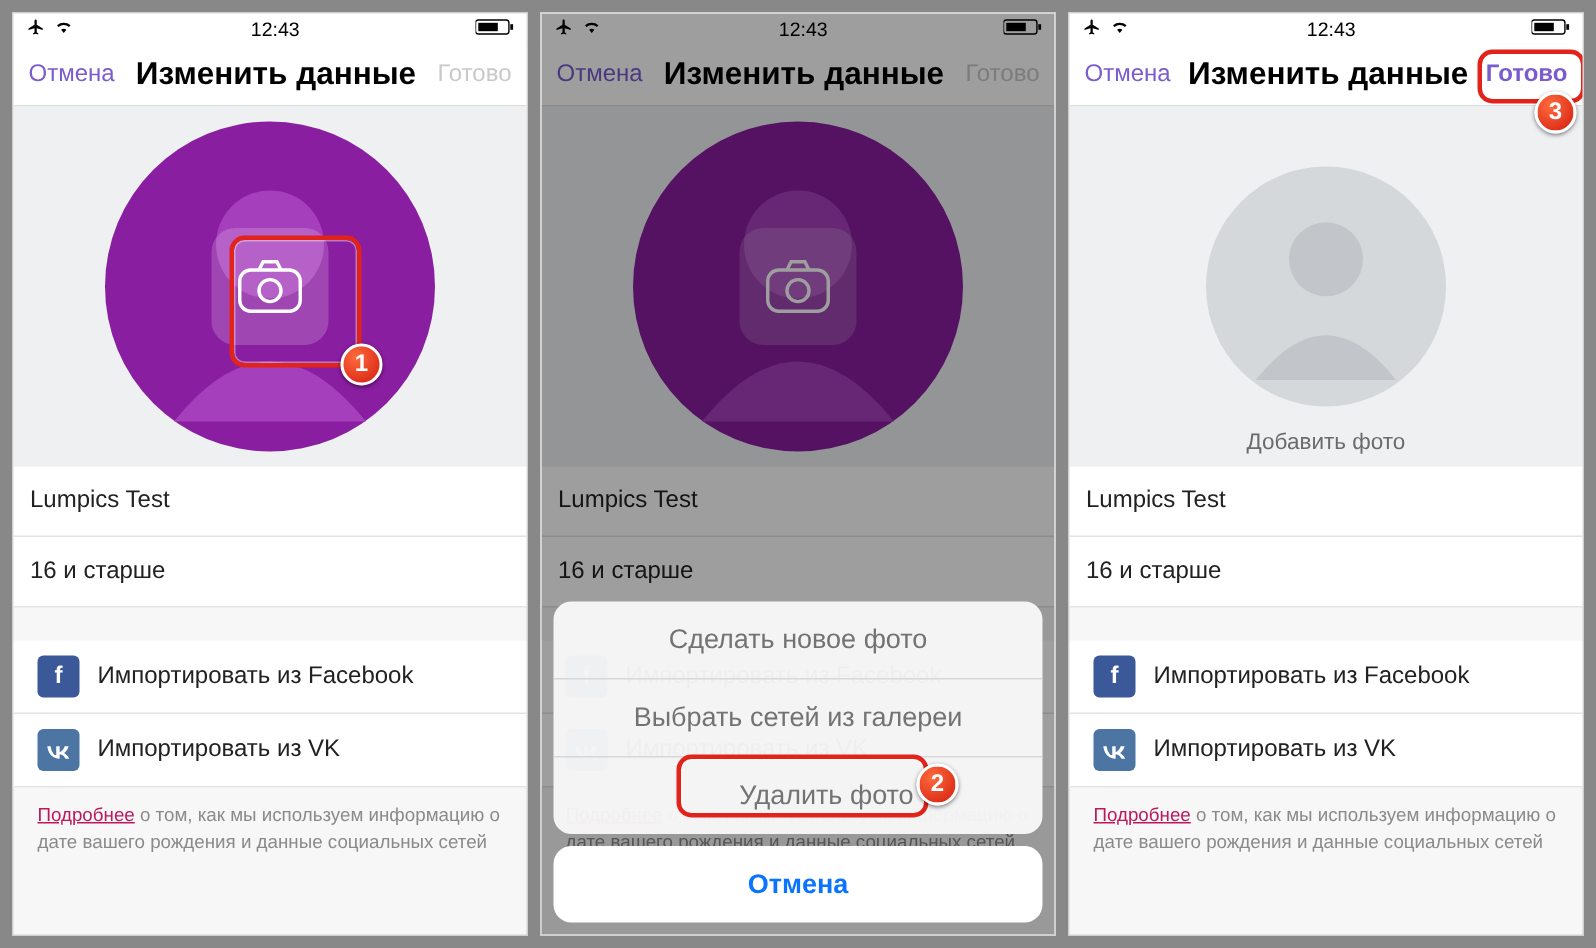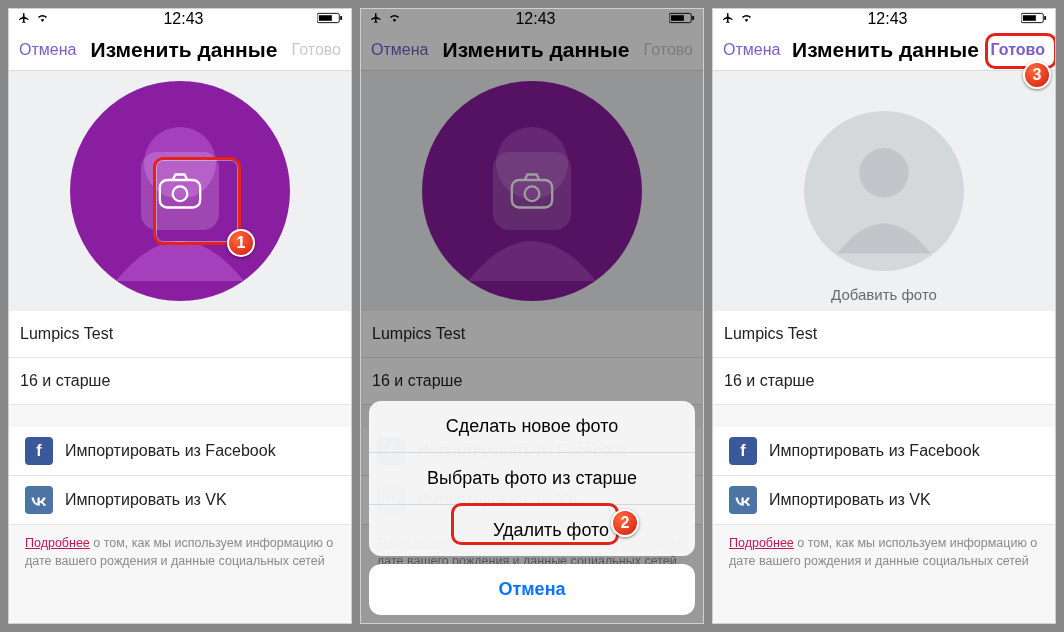--- a/index.html
+++ b/index.html
@@ -21,21 +21,21 @@
     flex-direction: column;
     overflow: hidden;
   }
   .status-bar {
     height: 20px;
     background: #fff;
     display: flex;
     align-items: center;
     justify-content: space-between;
     padding: 0 8px;
-    font-size: 16px;
+    font-size: 13px;
     font-weight: 500;
     color: #000;
   }
   .sb-left, .sb-right { display: flex; align-items: center; gap: 4px; }
   .nav-header {
     height: 42px;
     background: #fff;
     border-bottom: 1px solid #ddd;
     display: flex;
     align-items: center;
@@ -127,21 +127,21 @@
   }
   .sheet-group {
     background: rgba(248,248,248,0.96);
     border-radius: 12px;
     overflow: hidden;
   }
   .sheet-item {
     text-align: center;
     padding: 15px 8px;
     font-size: 18px;
-    color: #000000;
+    color: #737373;
     border-bottom: 1px solid #d7d7d7;
   }
   .sheet-item:last-child { border-bottom: none; padding-left: 46px; }
   .sheet-cancel {
     margin-top: 8px;
     background: #fff;
     border-radius: 12px;
     text-align: center;
     padding: 15px 8px;
     font-size: 18px;
@@ -319,21 +319,21 @@
   </div>
 
   <div class="footer-note">
     <span class="link">Подробнее</span><span> о том, как мы используем информацию о дате вашего рождения и данные социальных сетей</span>
   </div>
 
   <div class="dim-overlay"></div>
   <div class="action-sheet">
     <div class="sheet-group">
       <div class="sheet-item">Сделать новое фото</div>
-      <div class="sheet-item">Выбрать фото из старше</div>
+      <div class="sheet-item">Выбрать сетей из галереи</div>
       <div class="sheet-item">Удалить фото</div>
     </div>
     <div class="sheet-cancel">Отмена</div>
   </div>
 
   <div class="callout-box" style="left:90px; top:494px; width:168px; height:42px;"></div>
   <div class="callout-badge" style="left:250px; top:500px;">2</div>
 </div>
 
 <div class="phone">

